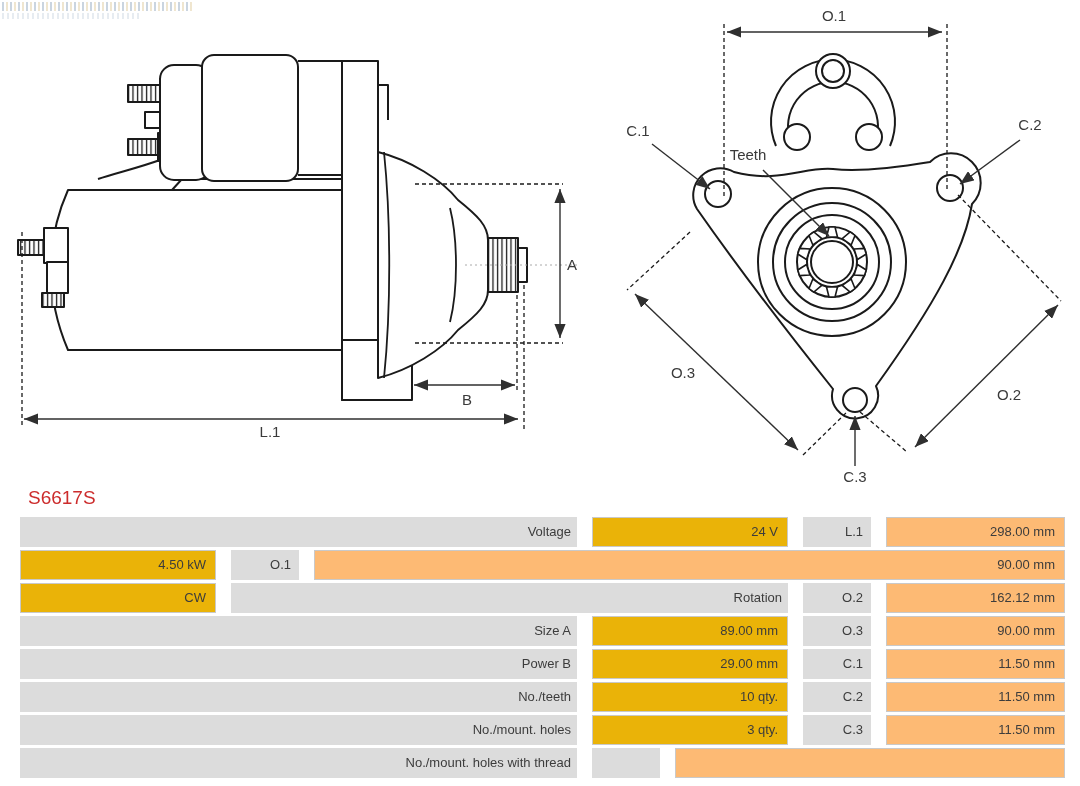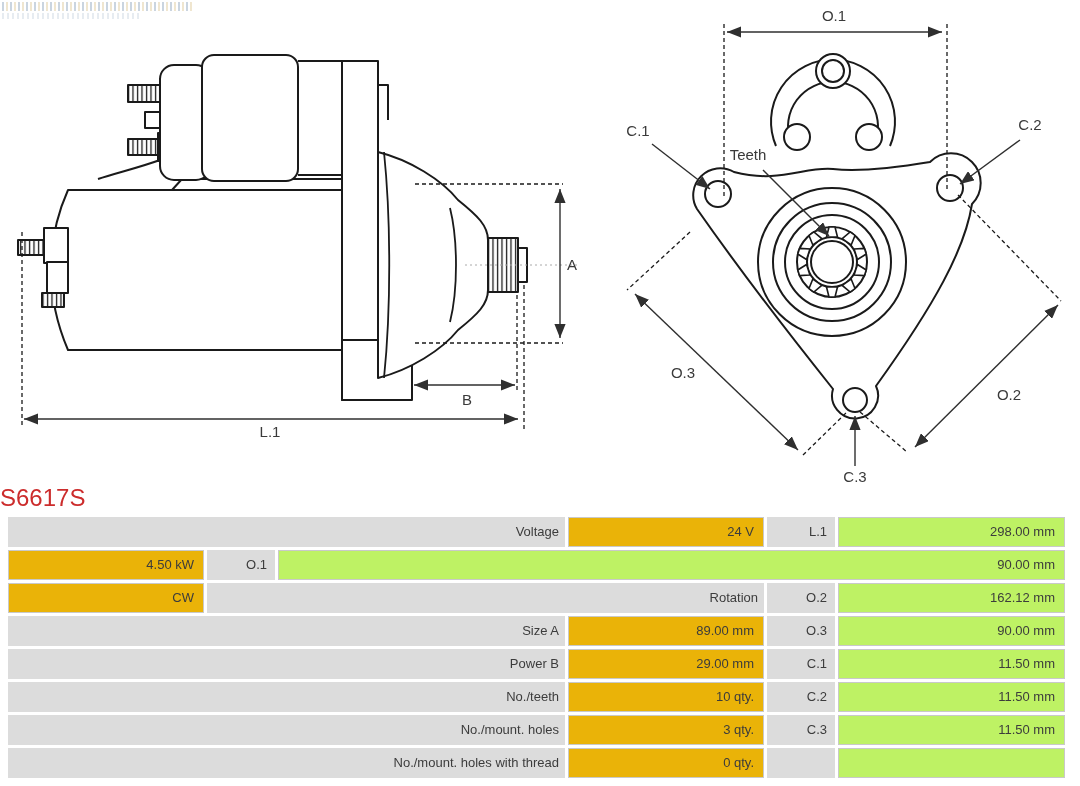--- a/index.html
+++ b/index.html
@@ -5,29 +5,29 @@
   html,body{margin:0;padding:0;background:#fff;}
   .canvas{position:relative;width:1080px;height:786px;background:#fff;overflow:hidden;
           font-family:"Liberation Sans",sans-serif;color:#3c3c3c;}
   .abs{position:absolute;}
   
   .wm1{left:2px;top:2px;width:192px;height:9px;opacity:.55;
        background:repeating-linear-gradient(90deg,#9fb2c6 0 2px,transparent 2px 4px,#e3d1a8 4px 6px,transparent 6px 8px);}
   .wm2{left:2px;top:13px;width:138px;height:6px;opacity:.30;
        background:repeating-linear-gradient(90deg,#aebfd0 0 2px,transparent 2px 5px);}
   
-  .part-no{left:0;top:487px;font-size:24px;line-height:22px;color:#cc2c2c;}
+  .part-no{left:28px;top:487px;font-size:19px;line-height:22px;color:#cc2c2c;}
   
   .spec-table{left:8px;top:517px;width:1057px;}
   .trow{display:flex;height:30px;margin-bottom:3px;font-size:13px;}
-  .cell{box-sizing:border-box;white-space:nowrap;overflow:hidden;}
+  .cell{box-sizing:border-box;white-space:nowrap;overflow:hidden;margin-left:12px;}
   .c-label{width:557px;background:#dcdcdc;text-align:right;padding-right:6px;line-height:30px;margin-right:3px;}
   .c-val{width:196px;background:#eab308;border:1px solid #c9c9c9;text-align:right;padding-right:9px;line-height:28px;margin-right:3px;}
   .c-dim{width:68px;background:#dcdcdc;text-align:right;padding-right:8px;line-height:30px;margin-right:3px;}
-  .c-dimval{flex:1;background:#bef264;border:1px solid #c9c9c9;text-align:right;padding-right:9px;line-height:28px;}
+  .c-dimval{flex:1;background:#fdba74;border:1px solid #c9c9c9;text-align:right;padding-right:9px;line-height:28px;}
   svg text{font-family:"Liberation Sans",sans-serif;}
 </style>
 </head>
 <body>
 
 <div class="canvas">
 
   <div>
     <div class="abs wm1"></div>
     <div class="abs wm2"></div>
@@ -212,19 +212,18 @@
       <div class="cell c-dimval">11.50 mm</div>
     </div>
     <div class="trow">
       <div class="cell c-label">No./mount. holes</div>
       <div class="cell c-val">3 qty.</div>
       <div class="cell c-dim">C.3</div>
       <div class="cell c-dimval">11.50 mm</div>
     </div>
     <div class="trow">
       <div class="cell c-label">No./mount. holes with thread</div>
-      <div class="cell c-val">0 qty.</div>
       <div class="cell c-dim"></div>
       <div class="cell c-dimval"></div>
     </div>
   </div>
 
 </div>
 
 </body></html>

